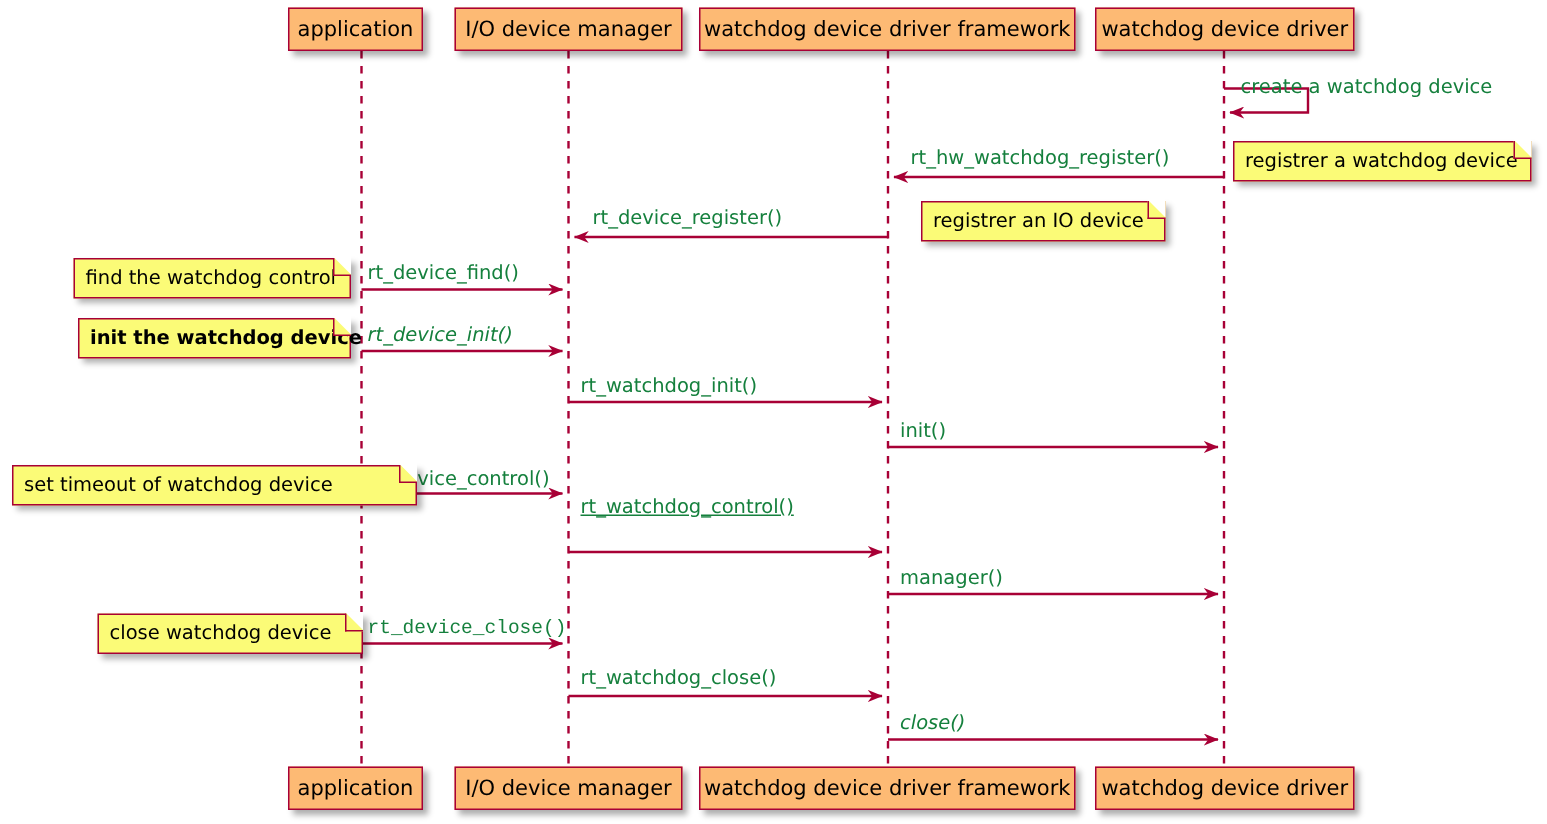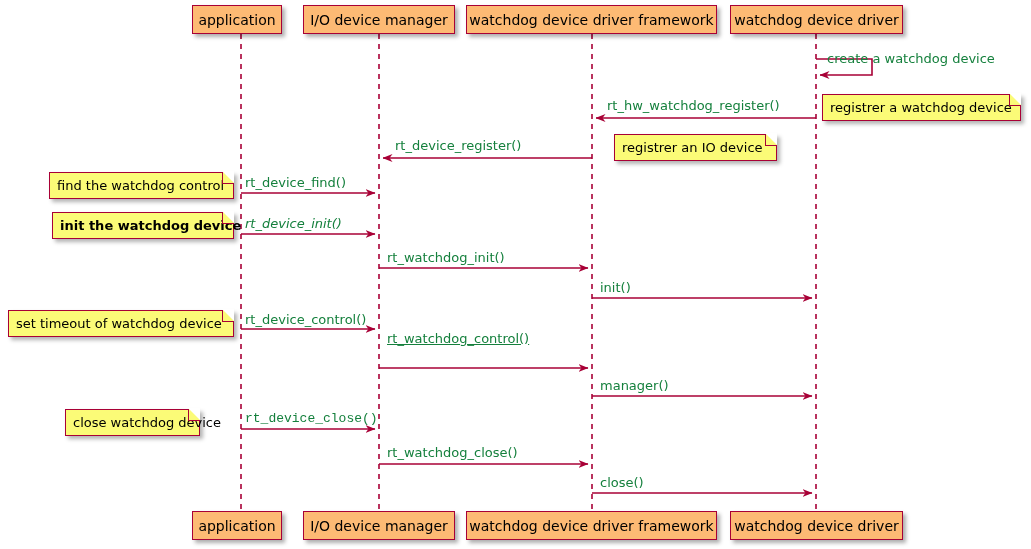--- a/index.html
+++ b/index.html
@@ -166,21 +166,21 @@
   <div class="msg-label" style="left:395px; top:139px;">rt_device_register()</div>
   <div class="msg-label" style="left:245px; top:176px;">rt_device_find()</div>
   <div class="msg-label" style="left:245px; top:217px;font-style:italic;">rt_device_init()</div>
   <div class="msg-label" style="left:387px; top:251px;">rt_watchdog_init()</div>
   <div class="msg-label" style="left:600px; top:281px;">init()</div>
   <div class="msg-label" style="left:245px; top:313px;">rt_device_control()</div>
   <div class="msg-label" style="left:387px; top:332px;text-decoration:underline;">rt_watchdog_control()</div>
   <div class="msg-label" style="left:600px; top:379px;">manager()</div>
   <div class="msg-label" style="left:245px; top:412px;font-family:Liberation Mono, monospace;">rt_device_close()</div>
   <div class="msg-label" style="left:387px; top:446px;">rt_watchdog_close()</div>
-  <div class="msg-label" style="left:600px; top:476px;">close()</div>
+  <div class="msg-label" style="left:600px; top:476px;font-style:italic;">close()</div>
 
   <div class="note-box" style="left:822px; top:94px; width:199px;">
     <span>registrer a watchdog device</span>
     <span class="note-fold"></span>
   </div>
 
   <div class="note-box" style="left:614px; top:134px; width:163px;">
     <span>registrer an IO device</span>
     <span class="note-fold"></span>
   </div>
@@ -188,23 +188,23 @@
   <div class="note-box" style="left:49px; top:172px; width:185px;">
     <span>find the watchdog control</span>
     <span class="note-fold"></span>
   </div>
 
   <div class="note-box" style="left:52px; top:212px; width:182px;font-weight:bold;">
     <span>init the watchdog device</span>
     <span class="note-fold"></span>
   </div>
 
-  <div class="note-box" style="left:8px; top:310px; width:226px;">
+  <div class="note-box" style="left:8px; top:310px; width:270px;">
     <span>set timeout of watchdog device</span>
     <span class="note-fold"></span>
   </div>
 
-  <div class="note-box" style="left:65px; top:409px; width:135px;">
+  <div class="note-box" style="left:65px; top:409px; width:177px;">
     <span>close watchdog device</span>
     <span class="note-fold"></span>
   </div>
 
 </div>
 
 </body></html>

